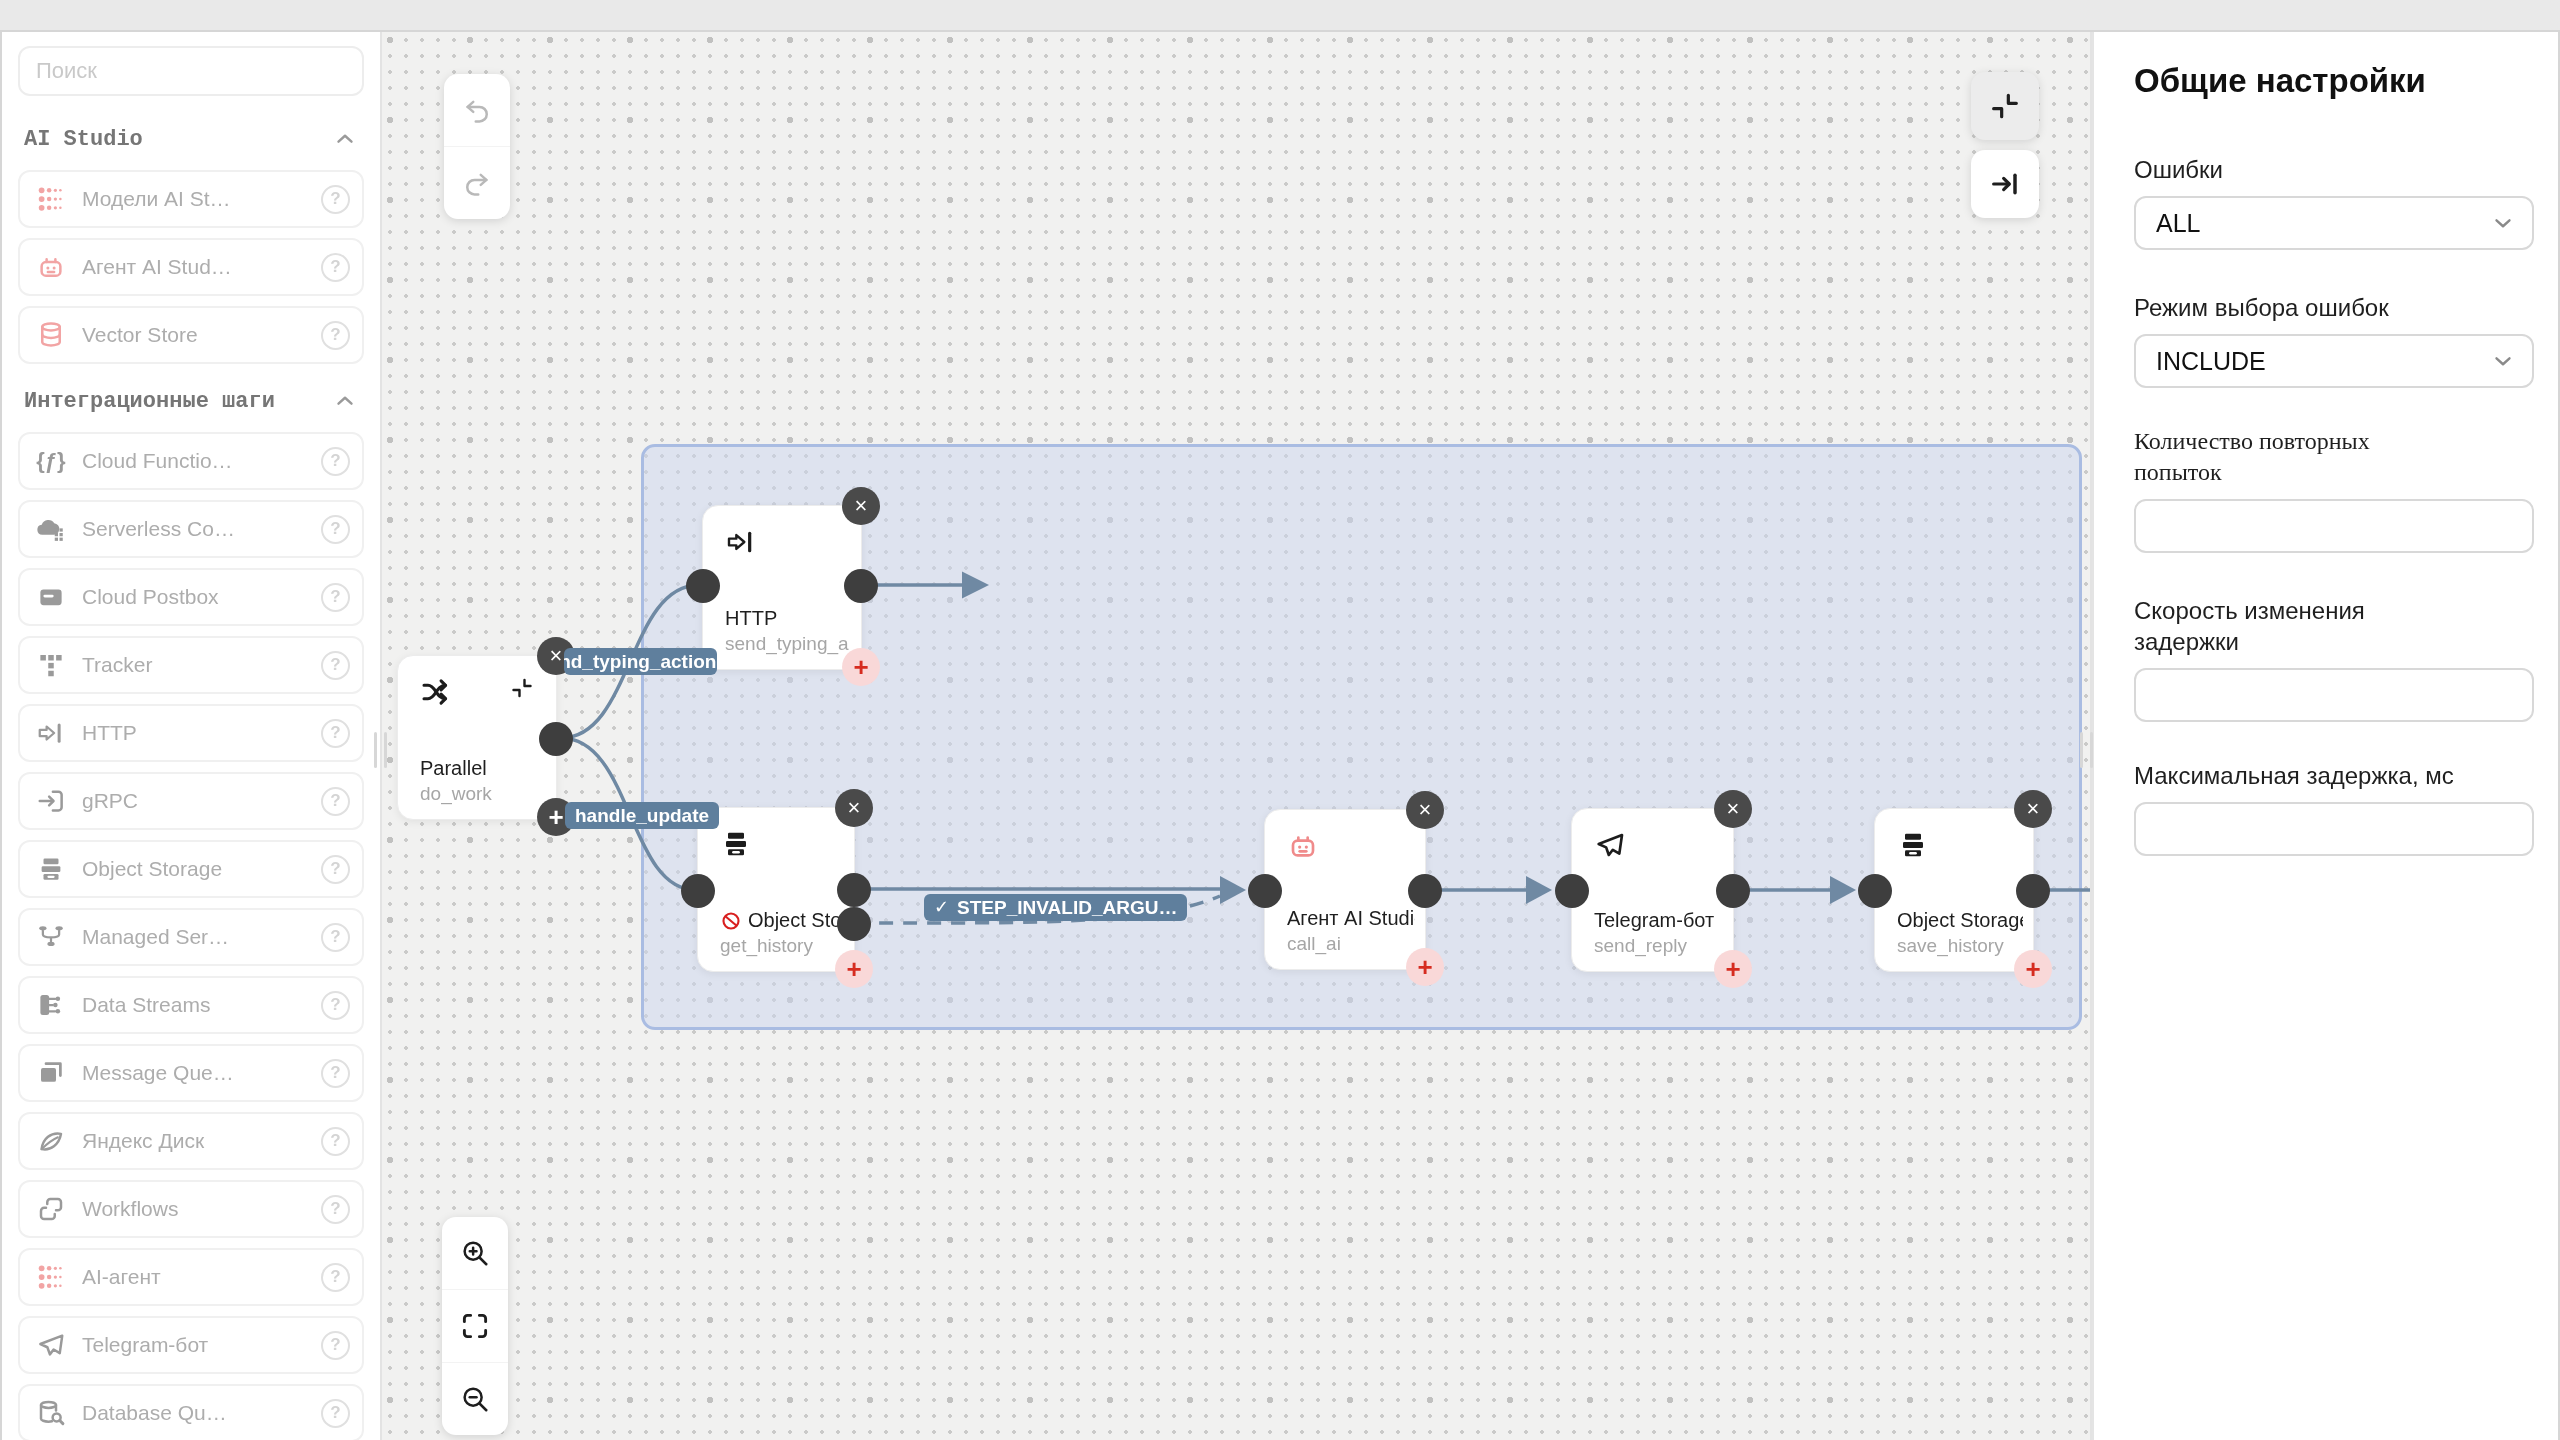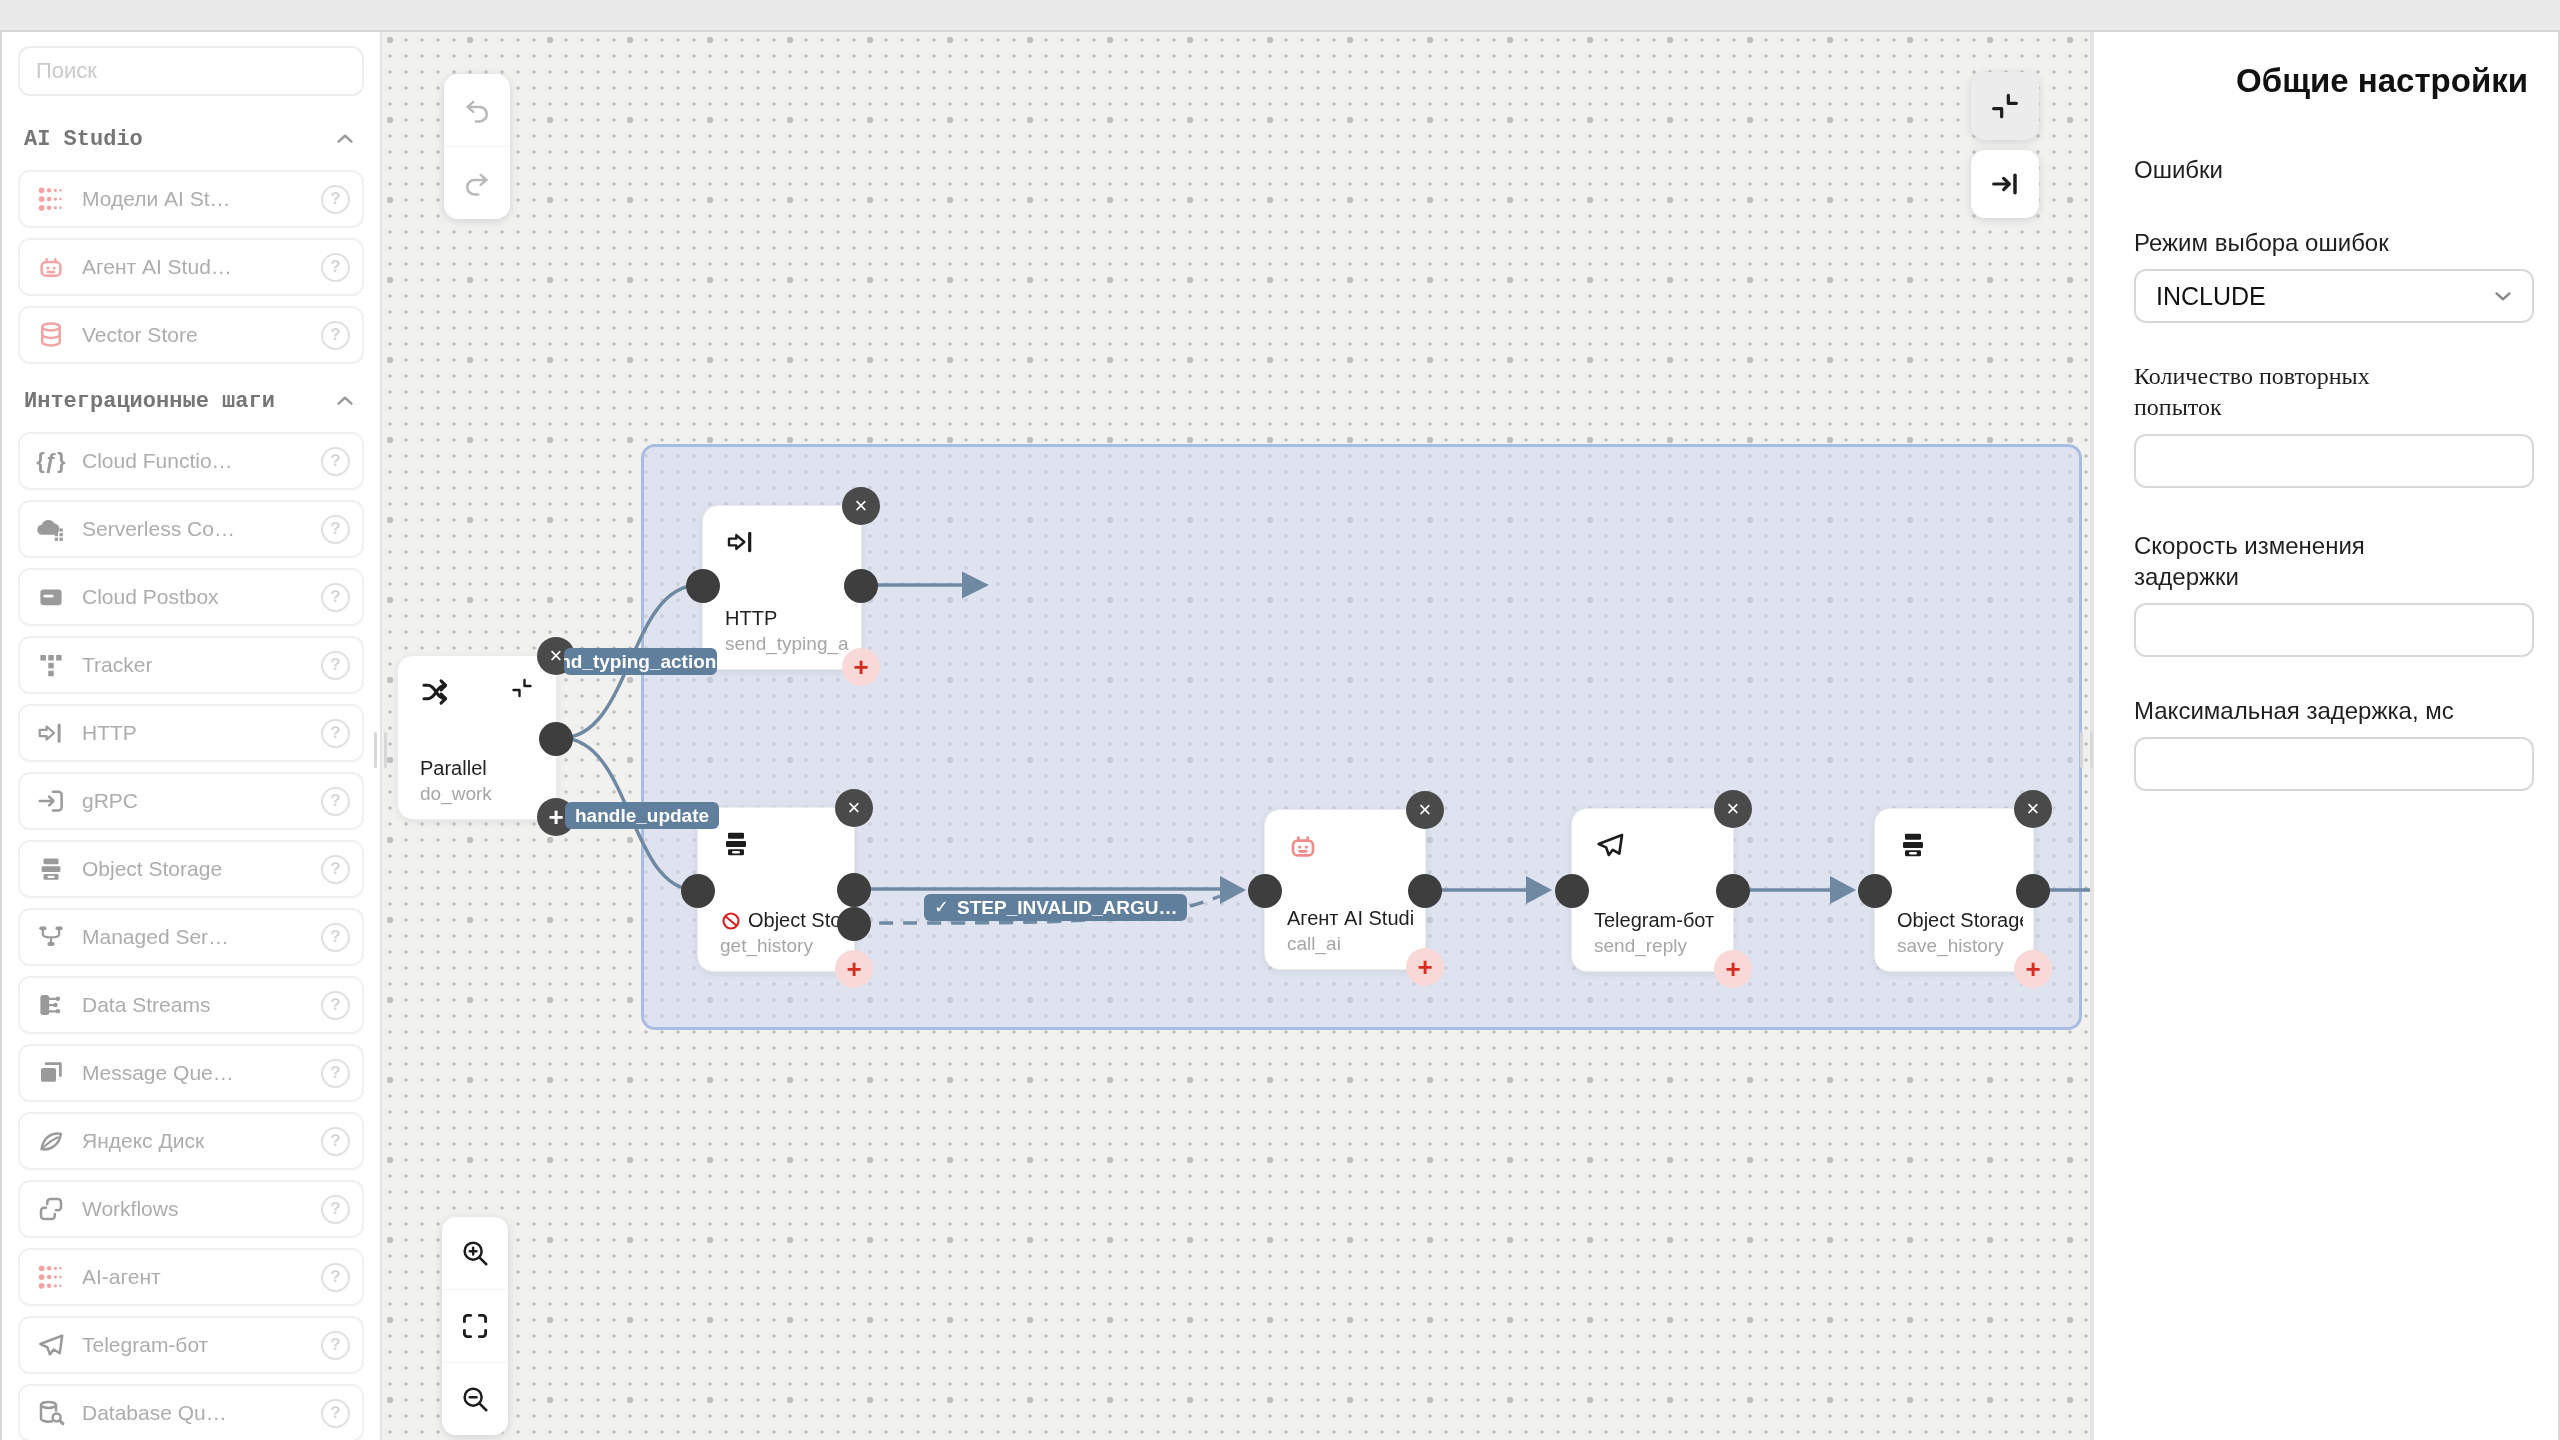--- a/index.html
+++ b/index.html
@@ -78,21 +78,21 @@
   .pill-btn + .pill-btn{border-top:1px solid #f3f3f3;}
   .pill-btn .ic{width:30px;height:30px;color:#1e1e1e;}
   .pill-btn .ic.disabled{color:#b9b9b9;}
   .sq-btn{position:absolute;width:68px;height:68px;border-radius:14px;background:#fff;
           box-shadow:0 2px 10px rgba(0,0,0,0.13);display:flex;align-items:center;justify-content:center;z-index:5;}
   .sq-btn.greyed{background:#ececec;}
   .sq-btn .ic{width:32px;height:32px;color:#1e1e1e;}
   
   #panel{position:absolute;left:2090px;top:0;width:470px;height:100%;background:#fff;
          border-left:2px solid #e4e4e4;box-sizing:border-box;padding:30px 34px 0 40px;}
-  #panel h1{margin:0;font-size:33px;font-weight:bold;color:#111;text-align:right;}
+  #panel h1{margin:0;font-size:33px;font-weight:bold;color:#111;}
   .fld{margin-top:42px;}
   .fld:nth-child(1){margin-top:54px;}
   .fld:nth-child(3){margin-top:38px;font-family:Liberation Serif, serif;}
   .fld:nth-child(5){margin-top:38px;}
   .fld-label{font-size:24px;color:#1f1f1f;line-height:31px;margin-bottom:11px;}
   .select{width:400px;height:54px;border:2px solid #d8d8d8;border-radius:12px;box-sizing:border-box;
           display:flex;align-items:center;justify-content:space-between;padding:0 16px 0 20px;background:#fff;}
   .sel-val{font-size:25px;color:#111;}
   .ic.sel{width:26px;height:26px;color:#8a8a8a;}
   .inp{width:400px;height:54px;border:2px solid #d8d8d8;border-radius:12px;box-sizing:border-box;
@@ -597,20 +597,28 @@
       <i></i>
     </div>
 
   <div id="panel">
     <h1>Общие настройки</h1>
     <div id="panel-fields">
         <div class="fld">
           <div class="fld-label">
             <div>Ошибки</div>
           </div>
+          <div class="select">
+            <span class="sel-val">ALL</span>
+            <span class="ic sel">
+              <svg viewBox="0 0 24 24" fill="none" stroke="currentColor" stroke-width="2" stroke-linecap="round" stroke-linejoin="round">
+                <path d="M6 9.5L12 15l6-5.5" stroke-width="2.2"></path>
+              </svg>
+            </span>
+          </div>
         </div>
         <div class="fld">
           <div class="fld-label">
             <div>Режим выбора ошибок</div>
           </div>
           <div class="select">
             <span class="sel-val">INCLUDE</span>
             <span class="ic sel">
               <svg viewBox="0 0 24 24" fill="none" stroke="currentColor" stroke-width="2" stroke-linecap="round" stroke-linejoin="round">
                 <path d="M6 9.5L12 15l6-5.5" stroke-width="2.2"></path>

